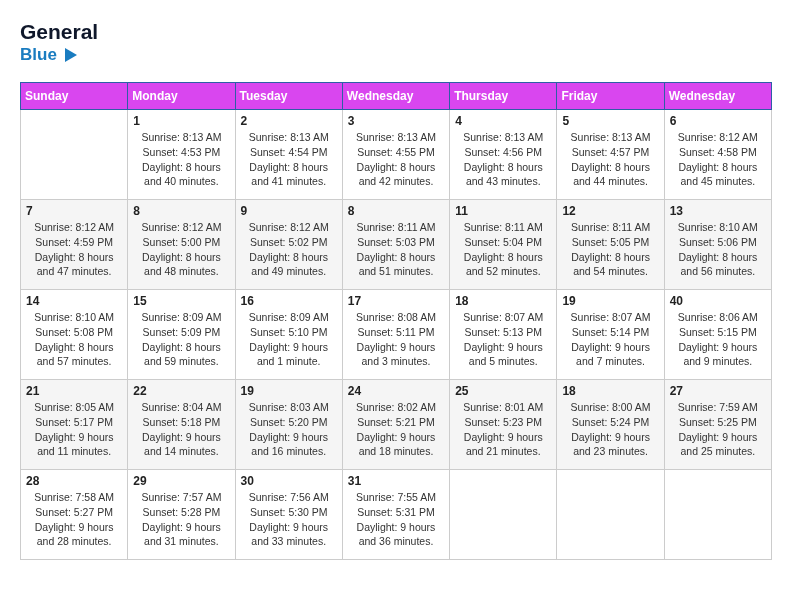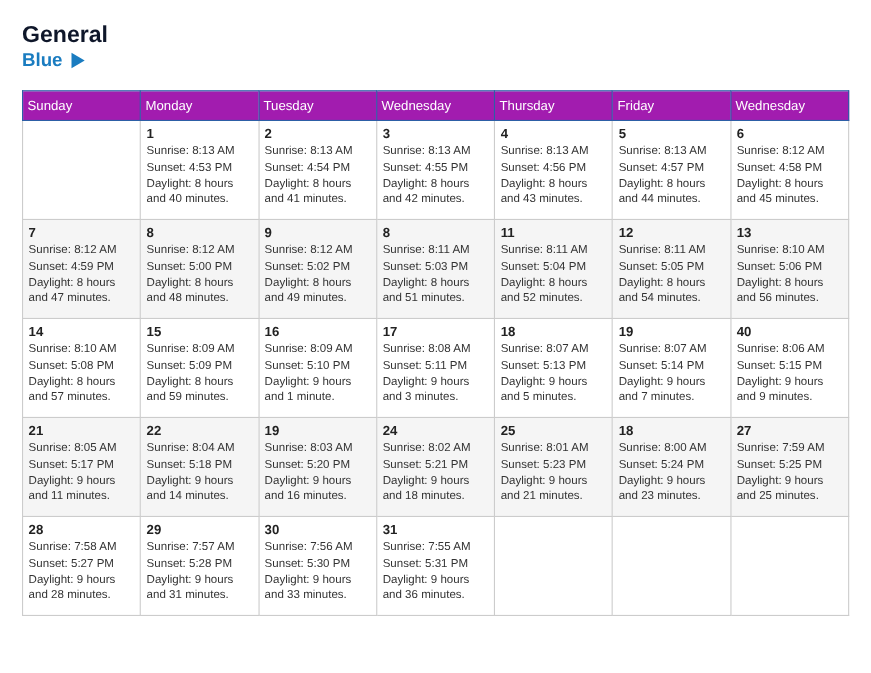--- a/index.html
+++ b/index.html
@@ -32,26 +32,26 @@
     .location {
       font-size: 14px;
       color: #555;
     }
     .calendar-table {
       width: 100%;
       border-collapse: collapse;
       font-size: 11px;
     }
     .calendar-table th {
-      background-color: #a21caf;
+      background-color: #d946ef;
       color: #fff;
       padding: 6px 4px;
       text-align: left;
       font-size: 12px;
-      font-weight: normal;
+      font-weight: bold;
       border: 1px solid #2d5fa6;
     }
     .calendar-table td {
       border: 1px solid #ccc;
       vertical-align: top;
       padding: 4px 5px;
       height: 90px;
       width: calc(100% / 7);
       background: #fff;
     }
@@ -62,20 +62,21 @@
       font-size: 12px;
       font-weight: bold;
       color: #222;
       display: block;
       margin-bottom: 2px;
     }
     .day-info {
       color: #333;
       font-size: 10.5px;
       line-height: 1.4;
+      text-align: center;
     }
     .empty-cell {
       background: #fff !important;
     }
   </style>
 </head>
 <body>
 
 <div class="header">
   <div class="logo">

